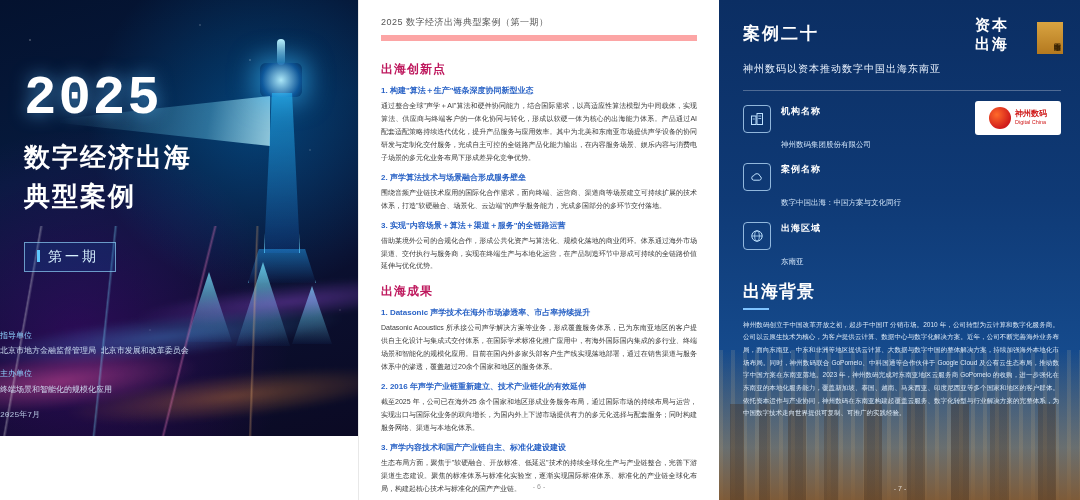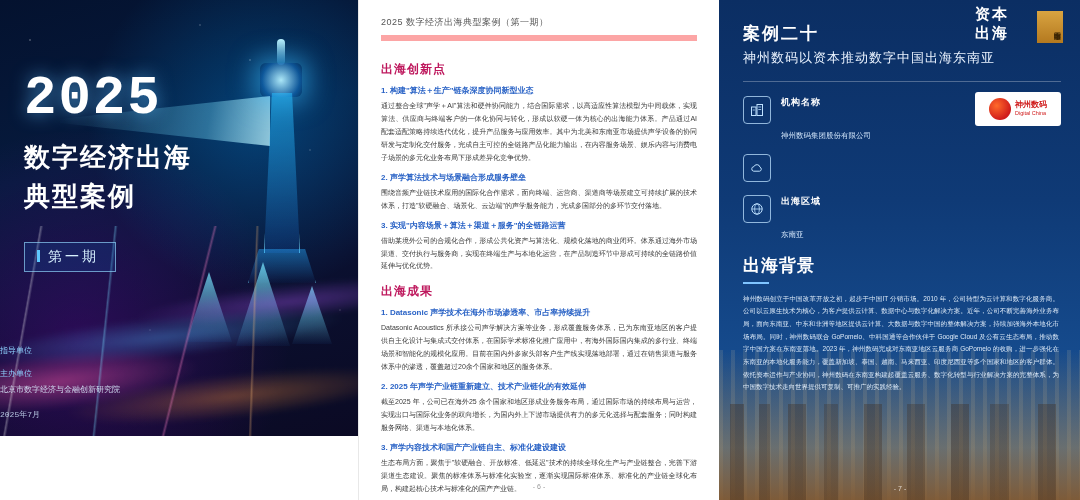--- a/index.html
+++ b/index.html
@@ -275,29 +275,29 @@
     position: relative;
     padding: 22px 18px 0 24px;
     color: #fff;
   }
   .case-no {
     font-size: 17px;
     font-weight: bold;
     letter-spacing: 2px;
   }
   .case-title {
-    margin-top: 4px;
-    font-size: 13px;
+    margin-top: 17px;
+    font-size: 10px;
     letter-spacing: 1px;
     color: #eaf3ff;
   }
   .corner-mark {
     position: absolute;
     right: 16px;
-    top: 5px;
+    top: 16px;
     width: 96px;
     text-align: right;
     color: #ffffff;
   }
   .corner-mark .cm-l1,
   .corner-mark .cm-l2 {
     font-size: 15px;
     font-weight: bold;
     letter-spacing: 2px;
     line-height: 1.25;
@@ -437,22 +437,23 @@
         <div>数字经济出海</div>
         <div>典型案例</div>
       </div>
       <div class="cover-badge">
         <span class="bar"></span><span>第一期</span>
       </div>
     </div>
 
     <div class="cover-footer">
       <div class="lbl">指导单位</div>
+      <div>北京市地方金融监督管理局    北京市发展和改革委员会</div>
       <div class="lbl" style="margin-top:8px">主办单位</div>
-      <div>北京市数字经济与金融创新研究院</div>
+      <div>终端场景和智能化的规模化应用</div>
       <div class="date">2025年7月</div>
     </div>
   </section>
 
   <section class="mid">
     <div class="mid-header">2025 数字经济出海典型案例（第一期）</div>
 
     <div class="mid-body">
 
       <div class="sec-title">出海创新点</div>
@@ -464,21 +465,21 @@
       <p class="para">围绕音频产业链技术应用的国际化合作需求，面向终端、运营商、渠道商等场景建立可持续扩展的技术体系，打造"软硬融合、场景化、云边端"的声学服务能力，完成多国部分的多环节交付落地。</p>
 
       <div class="sub-title">3. 实现"内容场景＋算法＋渠道＋服务"的全链路运营</div>
       <p class="para">借助某境外公司的合规化合作，形成公共化资产与算法化、规模化落地的商业闭环。体系通过海外市场渠道、交付执行与服务商，实现在终端生产与本地化运营，在产品制造环节中形成可持续的全链路价值延伸与优化优势。</p>
 
       <div class="sec-title">出海成果</div>
 
       <div class="sub-title">1. Datasonic 声学技术在海外市场渗透率、市占率持续提升</div>
       <p class="para">Datasonic Acoustics 所承接公司声学解决方案等业务，形成覆盖服务体系，已为东南亚地区的客户提供自主化设计与集成式交付体系，在国际学术标准化推广应用中，有海外国际国内集成的多行业、终端场景和智能化的规模化应用。目前在国内外多家头部客户生产线实现落地部署，通过在销售渠道与服务体系中的渗透，覆盖超过20余个国家和地区的服务体系。</p>
 
-      <div class="sub-title">2. 2025 年声学产业链重新建立、技术产业链化的有效延伸</div>
+      <div class="sub-title">2. 2016 年声学产业链重新建立、技术产业链化的有效延伸</div>
       <p class="para">截至2025 年，公司已在海外25 余个国家和地区形成业务服务布局，通过国际市场的持续布局与运营，实现出口与国际化业务的双向增长，为国内外上下游市场提供有力的多元化选择与配套服务；同时构建服务网络、渠道与本地化体系。</p>
 
       <div class="sub-title">3. 声学内容技术和国产产业链自主、标准化建设建设</div>
       <p class="para">生态布局方面，聚焦于"软硬融合、开放标准、低延迟"技术的持续全球化生产与产业链整合，完善下游渠道生态建设。聚焦的标准体系与标准化实验室，逐渐实现国际标准体系、标准化的产业链全球化布局，构建起核心技术与标准化的国产产业链。</p>
     </div>
 
     <div class="mid-footer">- 6 -</div>
   </section>
 
   <section class="right">
@@ -523,20 +524,24 @@
           <div class="v">神州数码集团股份有限公司</div>
         </div>
       </div>
 
       <div class="info-row">
         <div class="info-icon">
           <svg width="14" height="14" viewBox="0 0 14 14" aria-hidden="true">
             <path d="M3.6 10.2a2.3 2.3 0 0 1 .3-4.55 3.2 3.2 0 0 1 6.1.55 2.1 2.1 0 0 1-.4 4h-6z" fill="none" stroke="currentColor" stroke-width="1"></path>
           </svg>
         </div>
+        <div class="info-text">
+          <div class="k">案例名称</div>
+          <div class="v">数字中国出海：中国方案与文化同行</div>
+        </div>
       </div>
 
       <div class="info-row">
         <div class="info-icon">
           <svg width="14" height="14" viewBox="0 0 14 14" aria-hidden="true">
             <circle cx="7" cy="7" r="5.2" fill="none" stroke="currentColor" stroke-width="1"></circle>
             <ellipse cx="7" cy="7" rx="2.3" ry="5.2" fill="none" stroke="currentColor" stroke-width=".8"></ellipse>
             <line x1="1.8" y1="7" x2="12.2" y2="7" stroke="currentColor" stroke-width=".8"></line>
           </svg>
         </div>

